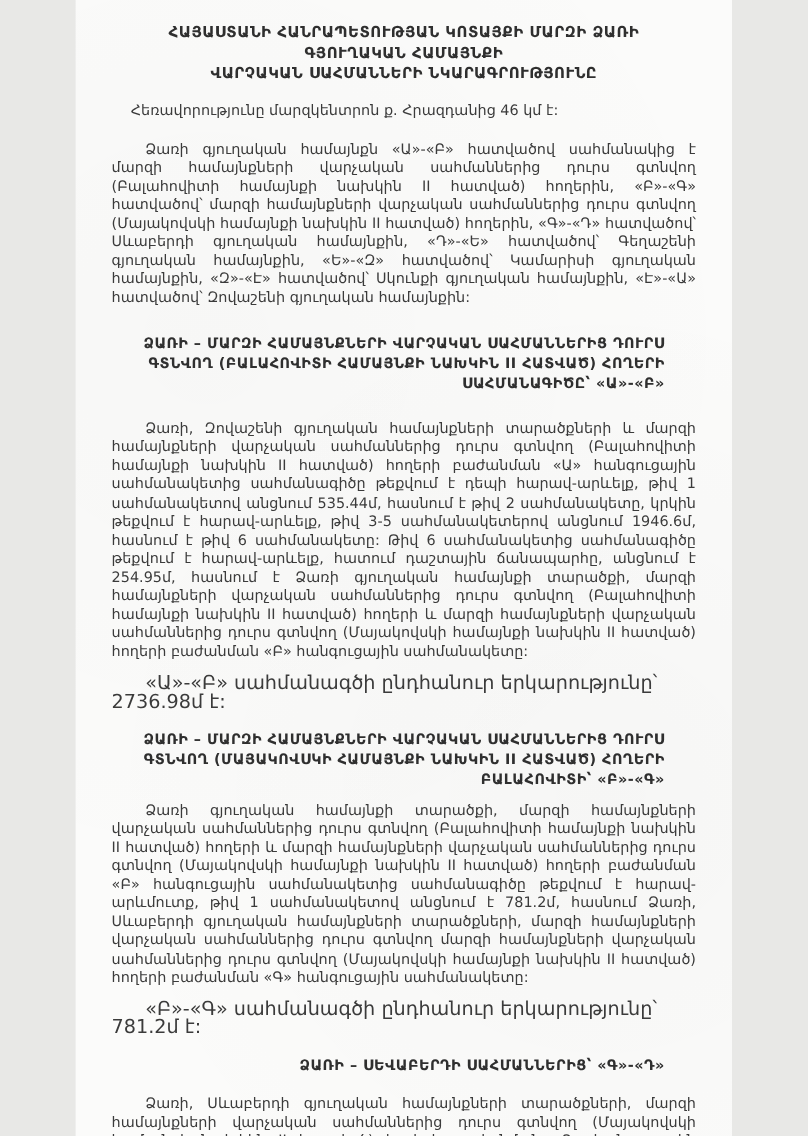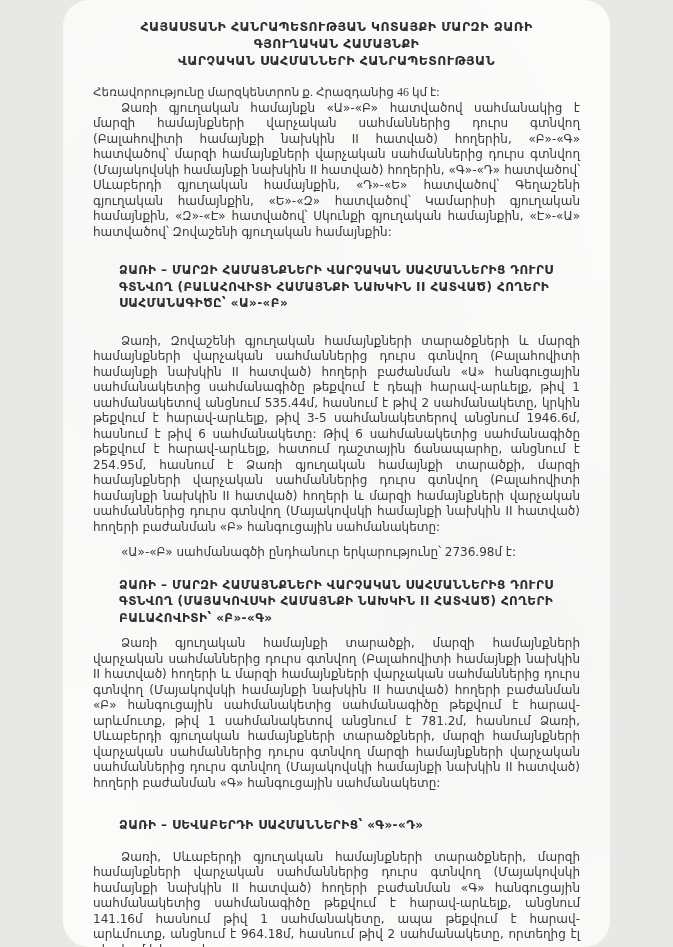--- a/index.html
+++ b/index.html
@@ -16,21 +16,20 @@
     background: #fbfbfa;
     color: #3b3b3b;
     overflow: hidden;
     box-sizing: border-box;
     padding: 18px 30px 0 30px;
     
     background-image:
       radial-gradient(circle at 20% 30%, rgba(0,0,0,0.015), transparent 60%),
       radial-gradient(circle at 80% 70%, rgba(0,0,0,0.02), transparent 55%);
     text-rendering: optimizeLegibility;
-    border-radius: 26px;
   }
   .doc-title {
     text-align: center;
     font-weight: bold;
     font-size: 12.5px;
     line-height: 17px;
     letter-spacing: 0.4px;
     color: #2f2f2f;
     margin: 0 10px;
   }
@@ -38,58 +37,57 @@
     margin-top: 16px;
     font-size: 12px;
     line-height: 15.5px;
   }
   .line-indent {
     text-indent: 28px;
     margin: 0;
   }
   .line-flush {
     text-indent: 0;
-    margin: 0;
-    font-family: Liberation Serif, serif;
+    margin: 16px;
   }
   .para {
     margin: 0;
     font-size: 12px;
     line-height: 15.5px;
     text-align: justify;
     text-indent: 28px;
     color: #3b3b3b;
   }
   .section-heading {
-    text-align: left;
+    text-align: right;
     font-weight: bold;
     font-size: 12px;
     line-height: 16.5px;
     letter-spacing: 0.4px;
     color: #2f2f2f;
     margin: 0 26px;
   }
   .summary-line {
     margin: 0;
-    font-size: 12px;
+    font-size: 16px;
     line-height: 15.5px;
     text-indent: 28px;
   }
   .gap-sm { height: 10px; }
   .gap-md { height: 16px; }
   .gap-lg { height: 22px; }
 </style>
 </head>
 <body>
 
 <div class="scan-page">
 
   <div class="doc-title">
     <div>ՀԱՅԱՍՏԱՆԻ ՀԱՆՐԱՊԵՏՈՒԹՅԱՆ ԿՈՏԱՅՔԻ ՄԱՐԶԻ ՁԱՌԻ ԳՅՈՒՂԱԿԱՆ ՀԱՄԱՅՆՔԻ</div>
-    <div>ՎԱՐՉԱԿԱՆ ՍԱՀՄԱՆՆԵՐԻ ՀԱՆՐԱՊԵՏՈՒԹՅԱՆ</div>
+    <div>ՎԱՐՉԱԿԱՆ ՍԱՀՄԱՆՆԵՐԻ ՆԿԱՐԱԳՐՈՒԹՅՈՒՆԸ</div>
   </div>
 
   <div class="intro-block">
     <p class="line-flush">Հեռավորությունը մարզկենտրոն ք. Հրազդանից 46 կմ է:</p>
     <p class="para">Ձառի գյուղական համայնքն «Ա»-«Բ» հատվածով սահմանակից է մարզի համայնքների վարչական սահմաններից դուրս գտնվող (Բալահովիտի համայնքի նախկին II հատված) հողերին, «Բ»-«Գ» հատվածով՝ մարզի համայնքների վարչական սահմաններից դուրս գտնվող (Մայակովսկի համայնքի նախկին II հատված) հողերին, «Գ»-«Դ» հատվածով՝ Սևաբերդի գյուղական համայնքին, «Դ»-«Ե» հատվածով՝ Գեղաշենի գյուղական համայնքին, «Ե»-«Զ» հատվածով՝ Կամարիսի գյուղական համայնքին, «Զ»-«Է» հատվածով՝ Սկունքի գյուղական համայնքին, «Է»-«Ա» հատվածով՝ Զովաշենի գյուղական համայնքին:</p>
   </div>
 
   <div class="gap-lg"></div>
 
   <div>
@@ -100,20 +98,21 @@
     <p class="summary-line">«Ա»-«Բ» սահմանագծի ընդհանուր երկարությունը՝  2736.98մ է:</p>
   </div>
 
   <div class="gap-md"></div>
 
   <div>
     <div class="section-heading">ՁԱՌԻ – ՄԱՐԶԻ ՀԱՄԱՅՆՔՆԵՐԻ ՎԱՐՉԱԿԱՆ ՍԱՀՄԱՆՆԵՐԻՑ ԴՈՒՐՍ ԳՏՆՎՈՂ (ՄԱՅԱԿՈՎՍԿԻ ՀԱՄԱՅՆՔԻ ՆԱԽԿԻՆ II ՀԱՏՎԱԾ) ՀՈՂԵՐԻ ԲԱԼԱՀՈՎԻՏԻ՝  «Բ»-«Գ»</div>
     <div class="gap-sm"></div>
     <p class="para">Ձառի գյուղական համայնքի տարածքի, մարզի համայնքների վարչական սահմաններից դուրս գտնվող (Բալահովիտի համայնքի նախկին II հատված) հողերի և մարզի համայնքների վարչական սահմաններից դուրս գտնվող (Մայակովսկի համայնքի նախկին II հատված) հողերի բաժանման «Բ» հանգուցային սահմանակետից սահմանագիծը թեքվում է հարավ-արևմուտք, թիվ 1 սահմանակետով անցնում է 781.2մ, հասնում Ձառի, Սևաբերդի գյուղական համայնքների տարածքների, մարզի համայնքների վարչական սահմաններից դուրս գտնվող մարզի համայնքների վարչական սահմաններից դուրս գտնվող (Մայակովսկի համայնքի նախկին II հատված) հողերի բաժանման «Գ» հանգուցային սահմանակետը:</p>
     <div class="gap-sm"></div>
+    <p class="summary-line">«Բ»-«Գ» սահմանագծի ընդհանուր երկարությունը՝  781.2մ է:</p>
   </div>
 
   <div class="gap-md"></div>
 
   <div>
     <div class="section-heading">ՁԱՌԻ – ՍԵՎԱԲԵՐԴԻ ՍԱՀՄԱՆՆԵՐԻՑ՝  «Գ»-«Դ»</div>
     <div class="gap-md"></div>
     <p class="para">Ձառի, Սևաբերդի գյուղական համայնքների տարածքների, մարզի համայնքների վարչական սահմաններից դուրս գտնվող (Մայակովսկի համայնքի նախկին II հատված) հողերի բաժանման «Գ» հանգուցային սահմանակետից սահմանագիծը թեքվում է հարավ-արևելք, անցնում 141.16մ  հասնում թիվ 1 սահմանակետը, ապա թեքվում է հարավ-արևմուտք, անցնում է 964.18մ, հասնում թիվ 2 սահմանակետը, որտեղից էլ թեքվում է հարավ</p>
   </div>
 

